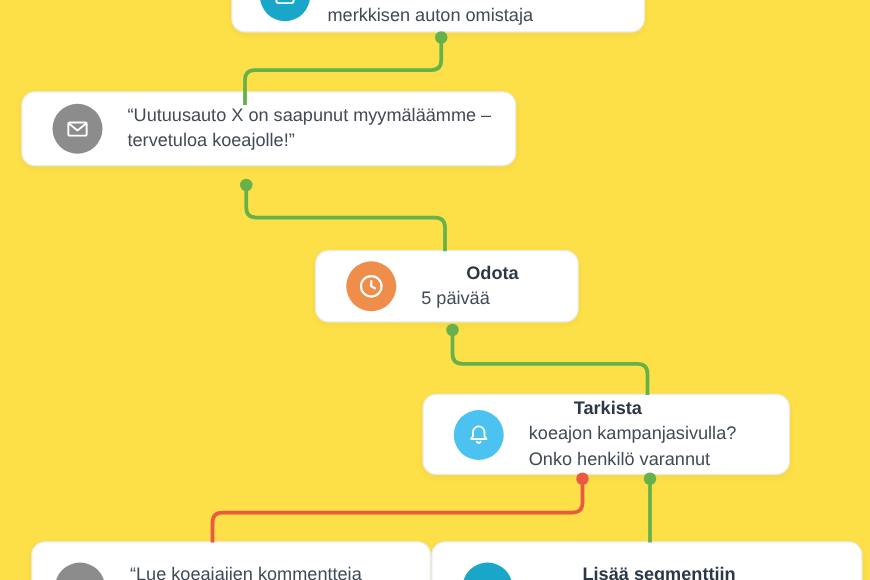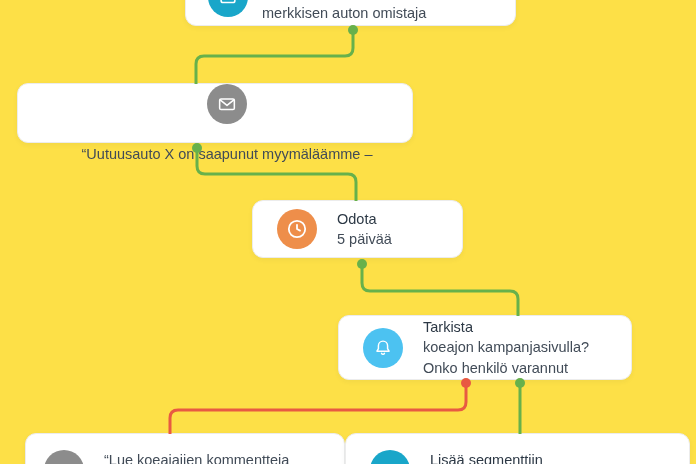--- a/index.html
+++ b/index.html
@@ -14,26 +14,26 @@
     border-radius:11px;box-shadow:0 2px 5px rgba(40,50,60,0.05);
     display:flex;align-items:center;gap:20px;box-sizing:border-box;
     padding-left:24px;
   }
   .icon-circle{
     width:40px;height:40px;border-radius:50%;flex:0 0 40px;
     display:flex;align-items:center;justify-content:center;
   }
   .icon-circle svg{display:block;}
   .txt{font-size:14.5px;line-height:20.5px;color:#414b57;white-space:nowrap;}
-  .title{font-weight:400;color:#2c3845;}
+  .title{font-weight:700;color:#2c3845;margin-left:36px;}
   
   .n1{left:185px;top:-50px;width:331px;height:76px;display:block;padding:0;}
   .n1 .icon-circle{position:absolute;left:22px;bottom:8px;}
   .n1 .txt{position:absolute;left:76px;bottom:2px;}
-  .n2{left:17px;top:83px;width:396px;height:60px;flex-direction:column;}
+  .n2{left:17px;top:73px;width:396px;height:60px;}
   .n3{left:252px;top:200px;width:211px;height:58px;}
   .n4{left:338px;top:315px;width:294px;height:65px;}
   
   .n5{left:25px;top:433px;width:320px;height:72px;align-items:flex-start;padding-top:16px;padding-left:18px;}
   .n6{left:345px;top:433px;width:345px;height:72px;align-items:flex-start;padding-top:16px;}
   .edges{position:absolute;left:0;top:0;pointer-events:none;}
   .edge{fill:none;stroke-width:3;}
 </style>
 </head>
 <body>
@@ -55,20 +55,21 @@
 
   <div class="node n2">
     <span class="icon-circle" style="background: rgb(140, 140, 140);">
       <svg width="22" height="22" viewBox="0 0 24 24" stroke="#fff" fill="none" stroke-width="1.7" stroke-linecap="round" stroke-linejoin="round">
         <rect x="4" y="6.5" width="16" height="11.5" rx="1.5"></rect>
         <path d="M4.5 7.5 L12 13.5 L19.5 7.5"></path>
       </svg>
     </span>
     <div class="txt">
       <div>“Uutuusauto X on saapunut myymäläämme –</div>
+      <div>tervetuloa koeajolle!”</div>
     </div>
   </div>
 
   <div class="node n3">
     <span class="icon-circle" style="background: rgb(238, 142, 74);">
       <svg width="24" height="24" viewBox="0 0 24 24" stroke="#fff" fill="none" stroke-width="1.8" stroke-linecap="round" stroke-linejoin="round">
         <circle cx="12" cy="12" r="8.2"></circle>
         <path d="M12 7.8 V12 L15 13.6"></path>
       </svg>
     </span>

